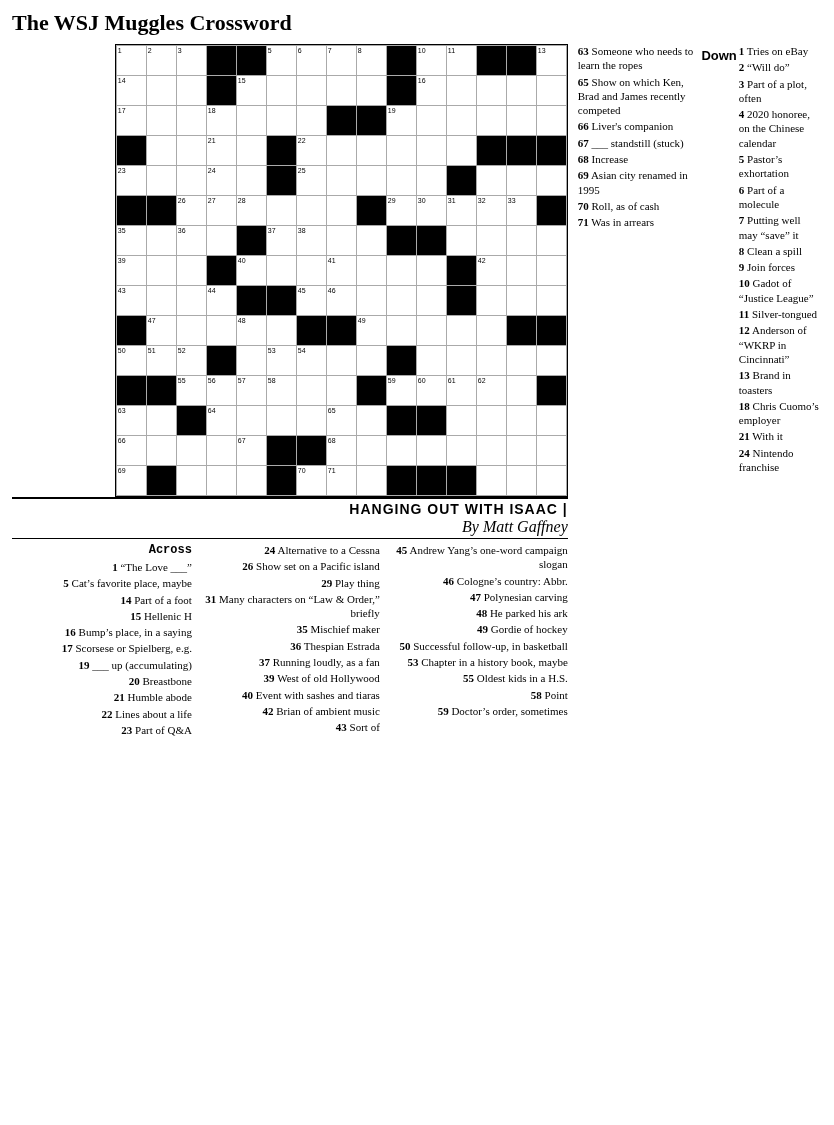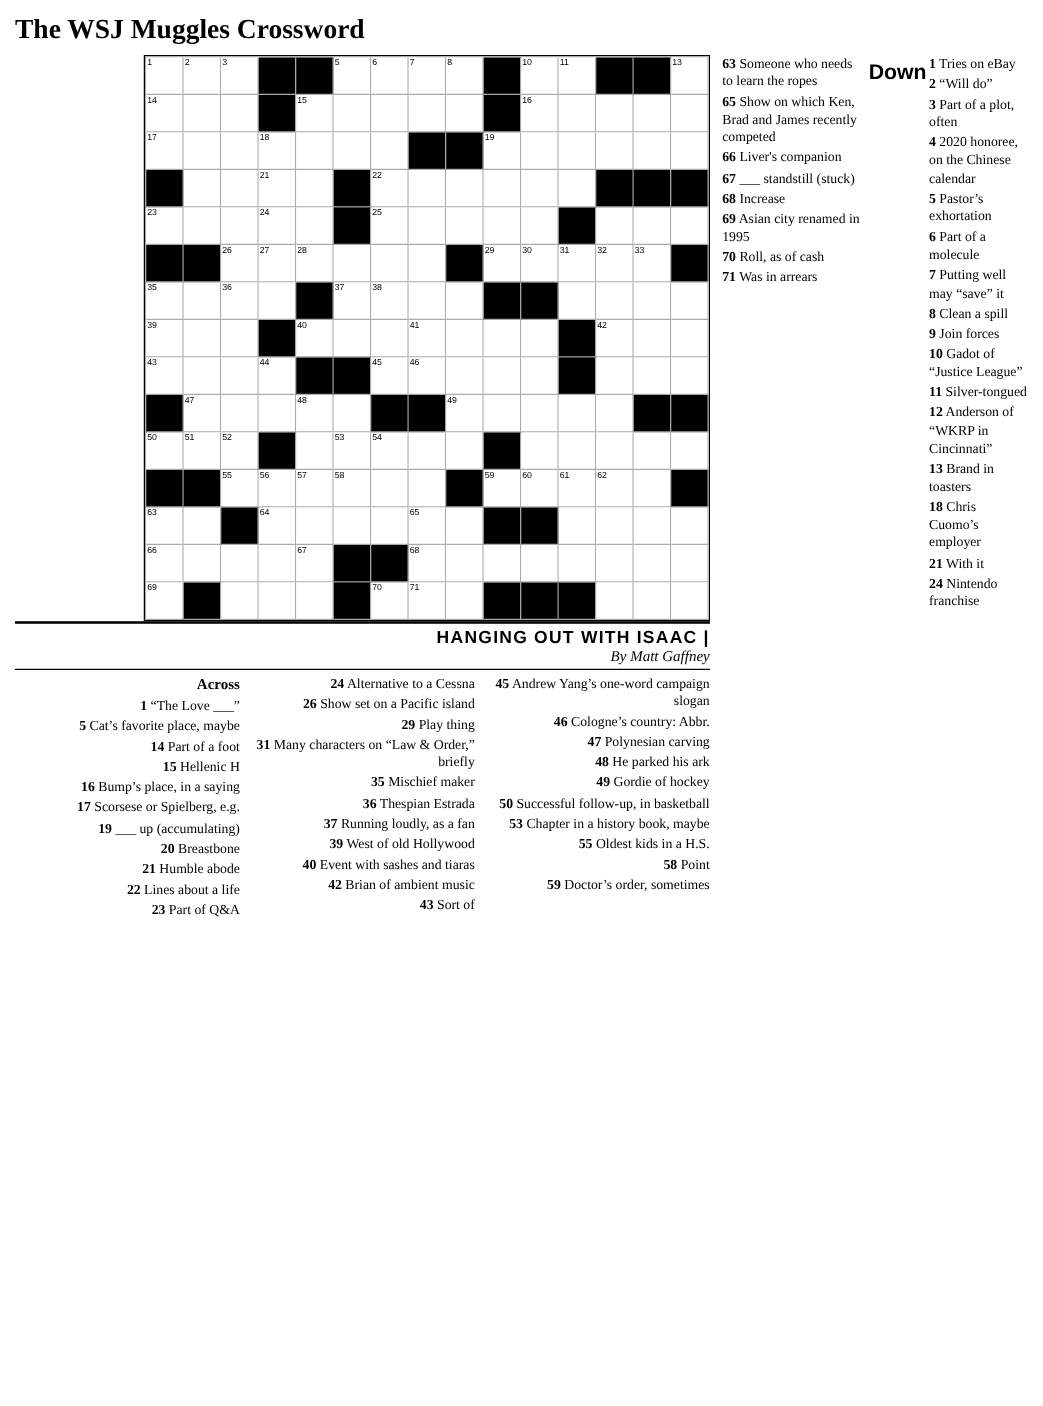--- a/index.html
+++ b/index.html
@@ -65,47 +65,47 @@
       margin-bottom: 4px;
     }
     .puzzle-title-bar .title-line {
       font-size: 14px;
       font-weight: bold;
       letter-spacing: 1px;
       font-family: Arial, sans-serif;
       text-transform: uppercase;
     }
     .puzzle-title-bar .subtitle {
-      font-size: 12px;
+      font-size: 16px;
       font-style: italic;
     }
     .clues-section {
       display: flex;
       gap: 8px;
       font-size: 11px;
     }
     .clues-col {
       flex: 1;
     }
     .clues-col-header {
       font-weight: bold;
       font-size: 12px;
       margin-bottom: 3px;
-      font-family: Liberation Serif, serif;
+      font-family: Liberation Mono, monospace;
     }
     .clue-entry {
       margin-bottom: 2px;
       line-height: 1.3;
     }
     .clue-num {
       font-weight: bold;
     }
     .down-bold {
       font-weight: bold;
-      font-size: 17px;
+      font-size: 13px;
       margin-top: 4px;
       margin-bottom: 3px;
       font-family: Arial, sans-serif;
     }
   </style>
 </head>
 <body>
 
 <h1>The WSJ Muggles Crossword</h1>
 

